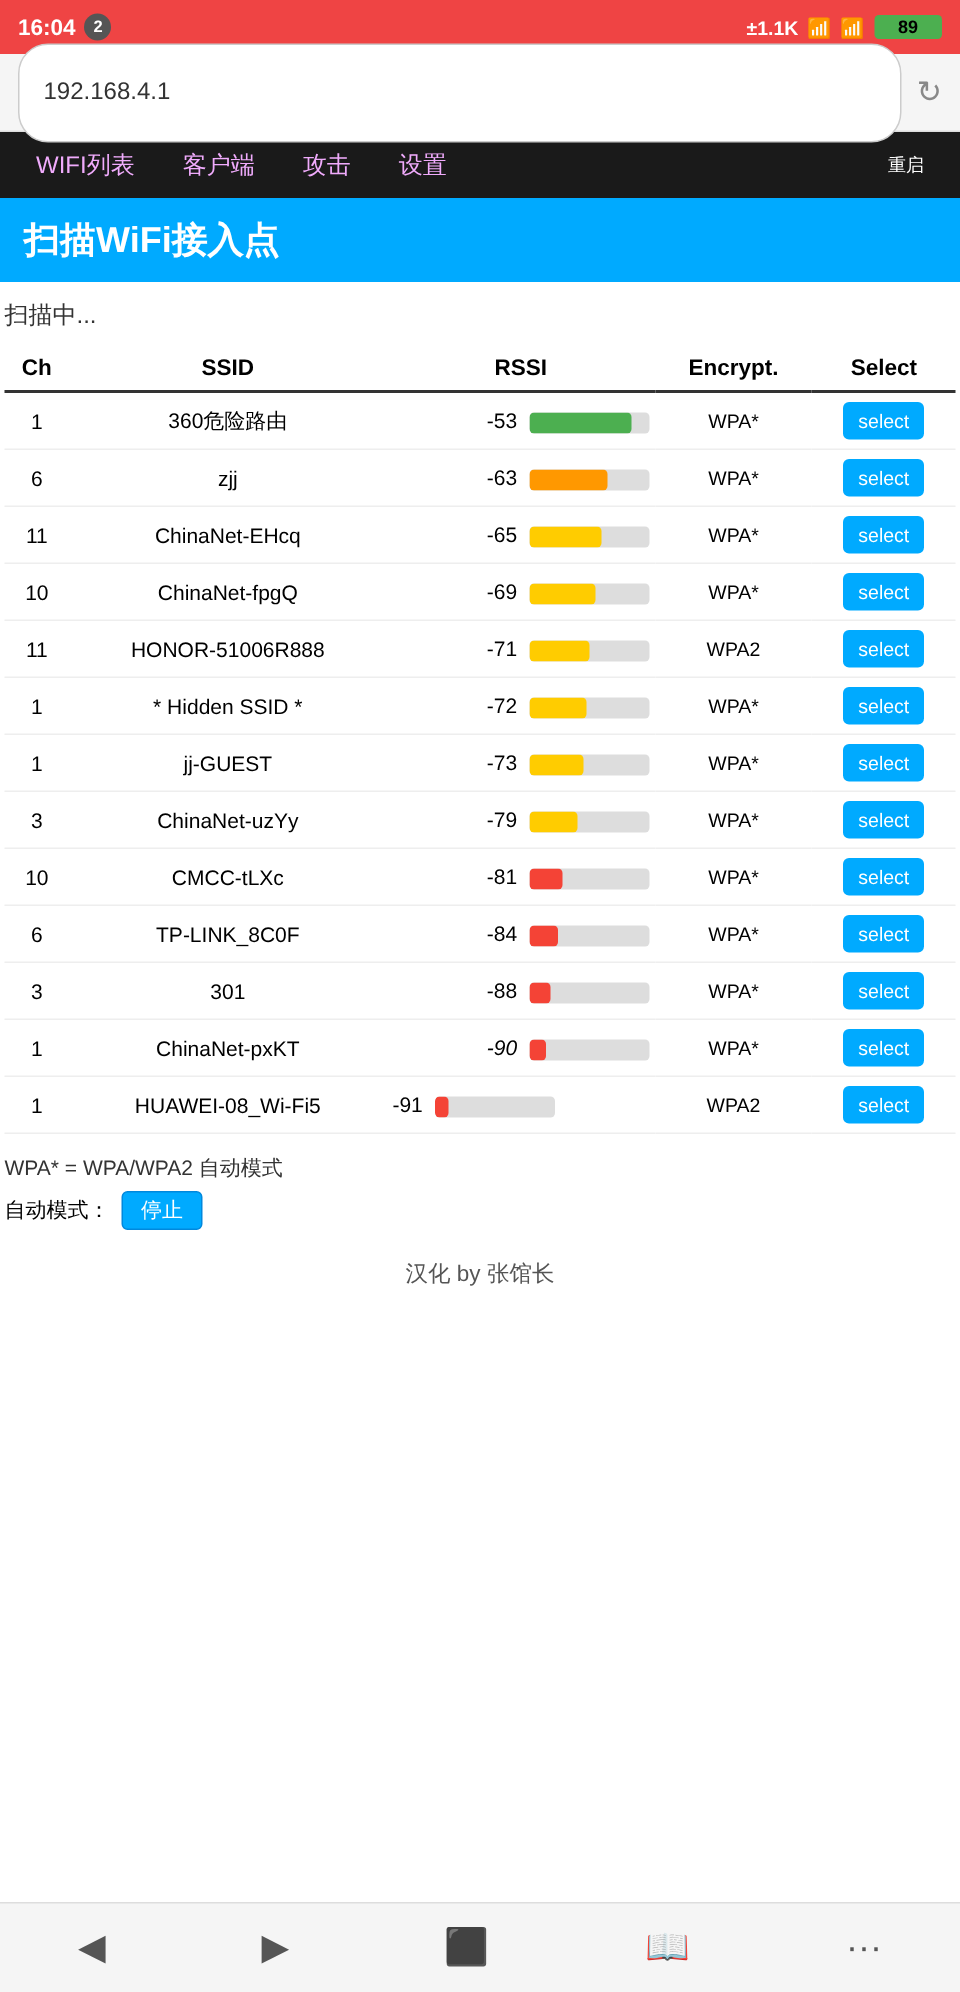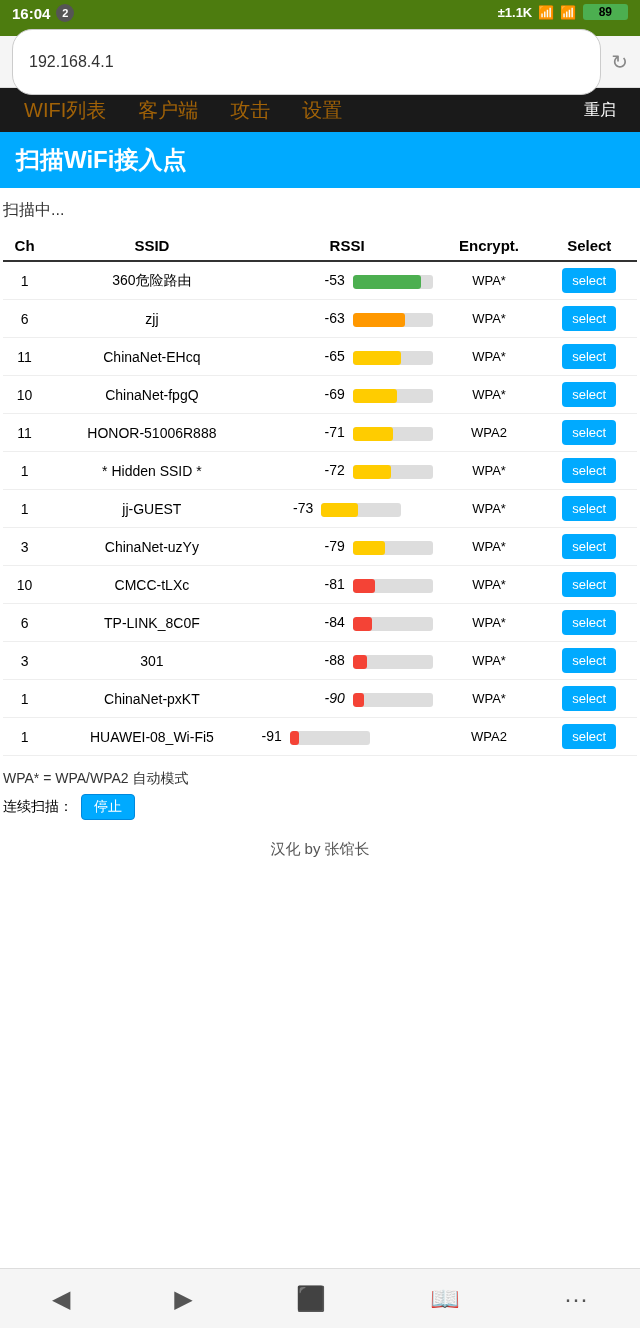--- a/index.html
+++ b/index.html
@@ -8,25 +8,25 @@
       width: 640px;
       min-height: 1328px;
       background: #fff;
       font-family: sans-serif;
       font-size: 15px;
       color: #000;
     }
 
     
     .status-bar {
-      background: #4d7c0f;
+      background: #ef4444;
       color: #fff;
       display: flex;
       justify-content: space-between;
-      align-items: flex-start;
+      align-items: center;
       padding: 4px 12px;
       height: 36px;
       font-size: 15px;
       font-weight: bold;
     }
     .status-left { display: flex; align-items: center; gap: 6px; }
     .status-right { display: flex; align-items: center; gap: 6px; font-size: 13px; }
     .status-circle {
       width: 18px; height: 18px; border-radius: 50%;
       background: #555; display: inline-flex; align-items: center; justify-content: center;
@@ -66,33 +66,33 @@
 
     
     .nav-menu {
       background: #1a1a1a;
       display: flex;
       align-items: center;
       padding: 0 8px;
       height: 44px;
     }
     .nav-item {
-      color: #a16207;
-      font-size: 20px;
+      color: #f0abfc;
+      font-size: 16px;
       padding: 12px 16px;
       height: 44px;
       display: flex;
       align-items: center;
       cursor: pointer;
       white-space: nowrap;
     }
     .nav-spacer { flex: 1; }
     .nav-restart {
       color: #fff;
-      font-size: 16px;
+      font-size: 12px;
       padding: 18px 16px;
       cursor: pointer;
     }
 
     
     .page-header {
       background: #00aaff;
       padding: 12px 16px;
       font-size: 24px;
       font-weight: bold;
@@ -325,21 +325,21 @@
           <td class="ssid-cell">* Hidden SSID *</td>
           <td style="white-space: nowrap; text-align: right;"><span style="margin-right: 4px;">-72 </span><span class="signal-bar-wrap">
               <span class="signal-bar-fill" style="width: 48%; background: rgb(255, 204, 0);"></span>
             </span></td>
           <td class="encrypt-cell">WPA*</td>
           <td><button class="select-btn">select</button></td>
         </tr>
         <tr>
           <td>1</td>
           <td class="ssid-cell">jj-GUEST</td>
-          <td style="white-space: nowrap; text-align: center;"><span style="margin-right: 4px;">-73 </span><span class="signal-bar-wrap">
+          <td style="white-space: nowrap; text-align: right;"><span style="margin-right: 4px;">-73 </span><span class="signal-bar-wrap">
               <span class="signal-bar-fill" style="width: 46%; background: rgb(255, 204, 0);"></span>
             </span></td>
           <td class="encrypt-cell">WPA*</td>
           <td><button class="select-btn">select</button></td>
         </tr>
         <tr>
           <td>3</td>
           <td class="ssid-cell">ChinaNet-uzYy</td>
           <td style="white-space: nowrap; text-align: right;"><span style="margin-right: 4px;">-79 </span><span class="signal-bar-wrap">
               <span class="signal-bar-fill" style="width: 40%; background: rgb(255, 204, 0);"></span>
@@ -390,21 +390,21 @@
               <span class="signal-bar-fill" style="width: 12%; background: rgb(244, 67, 54);"></span>
             </span></td>
           <td class="encrypt-cell">WPA2</td>
           <td><button class="select-btn">select</button></td>
         </tr>
       </tbody>
   </table>
 
   <div class="footer-note">WPA* = WPA/WPA2 自动模式</div>
   <div class="continuous-scan">
-    <span>连续扫描：</span>
+    <span>自动模式：</span>
     <button class="stop-btn">停止</button>
   </div>
 
   <div class="credit">汉化 by 张馆长</div>
 
 </div>
 
 <div style="height: 70px;"></div>
 
 <div class="bottom-nav">

